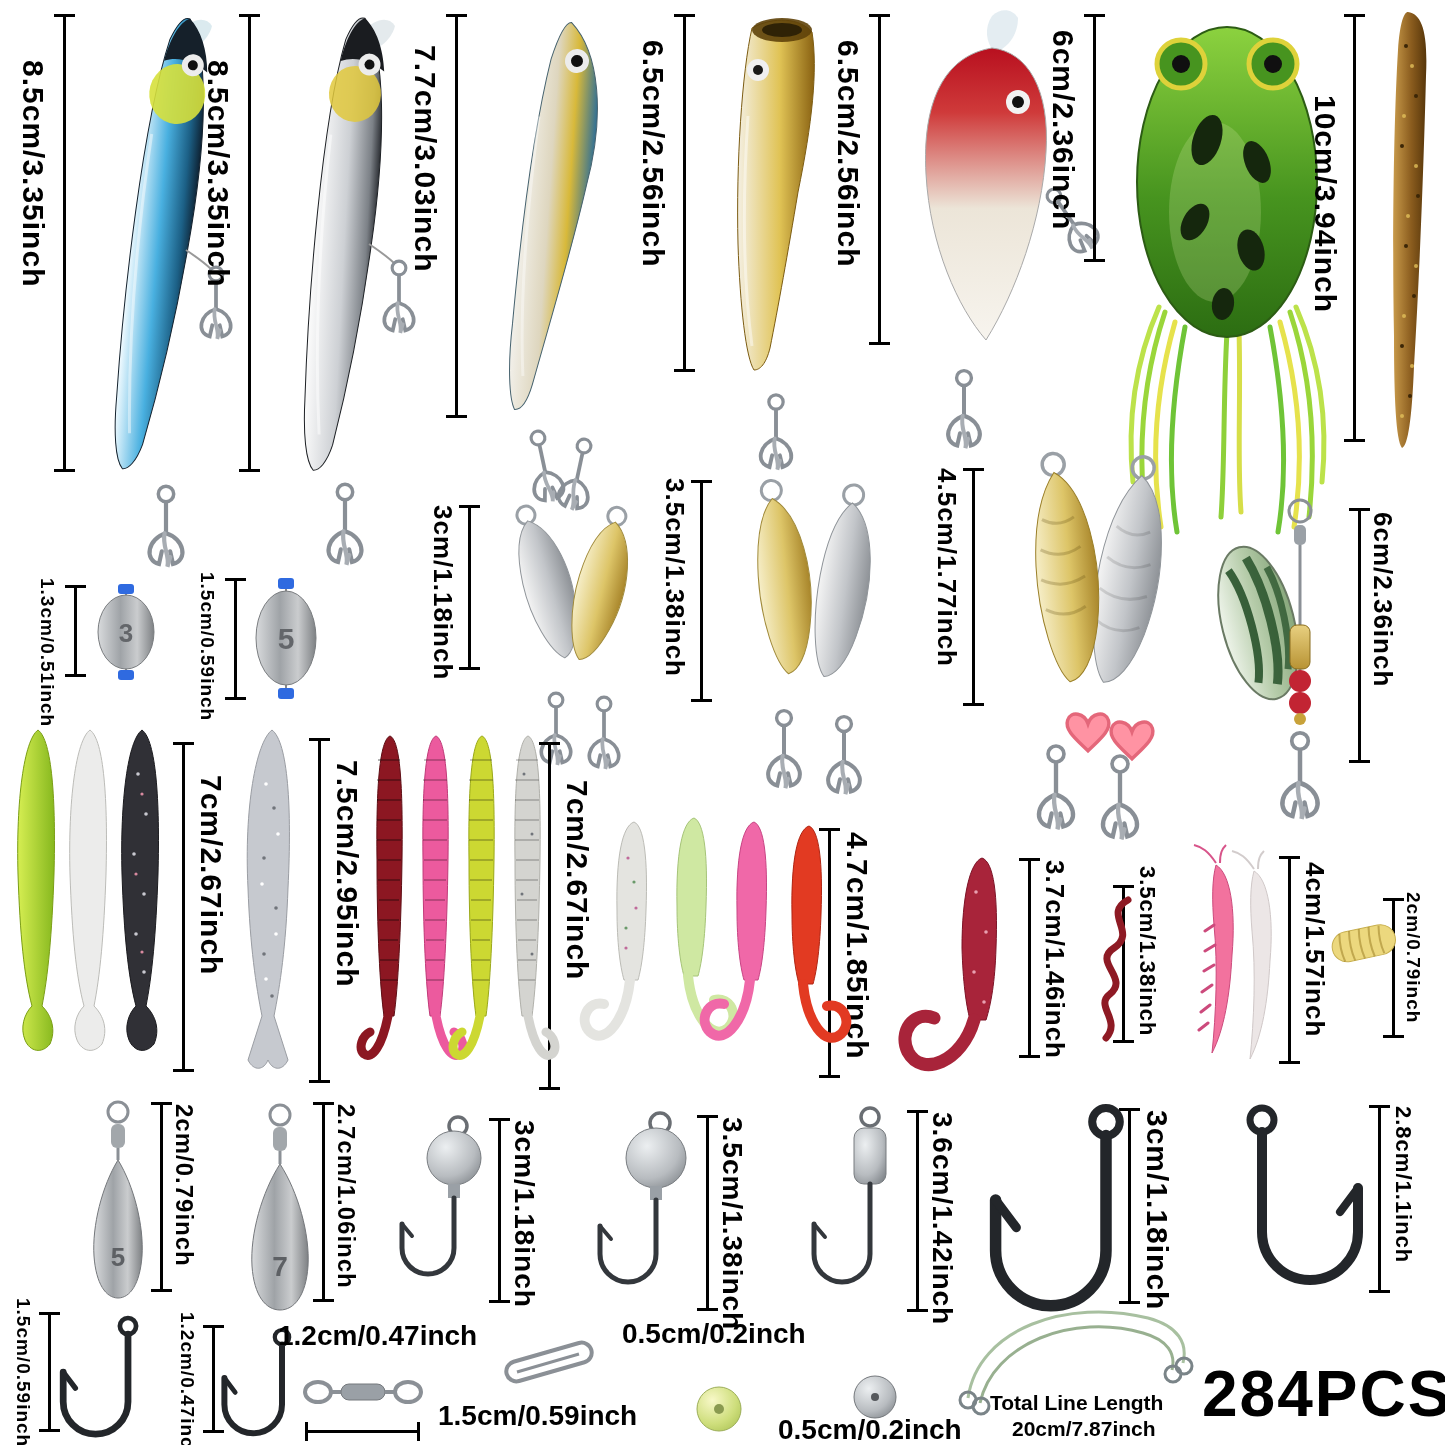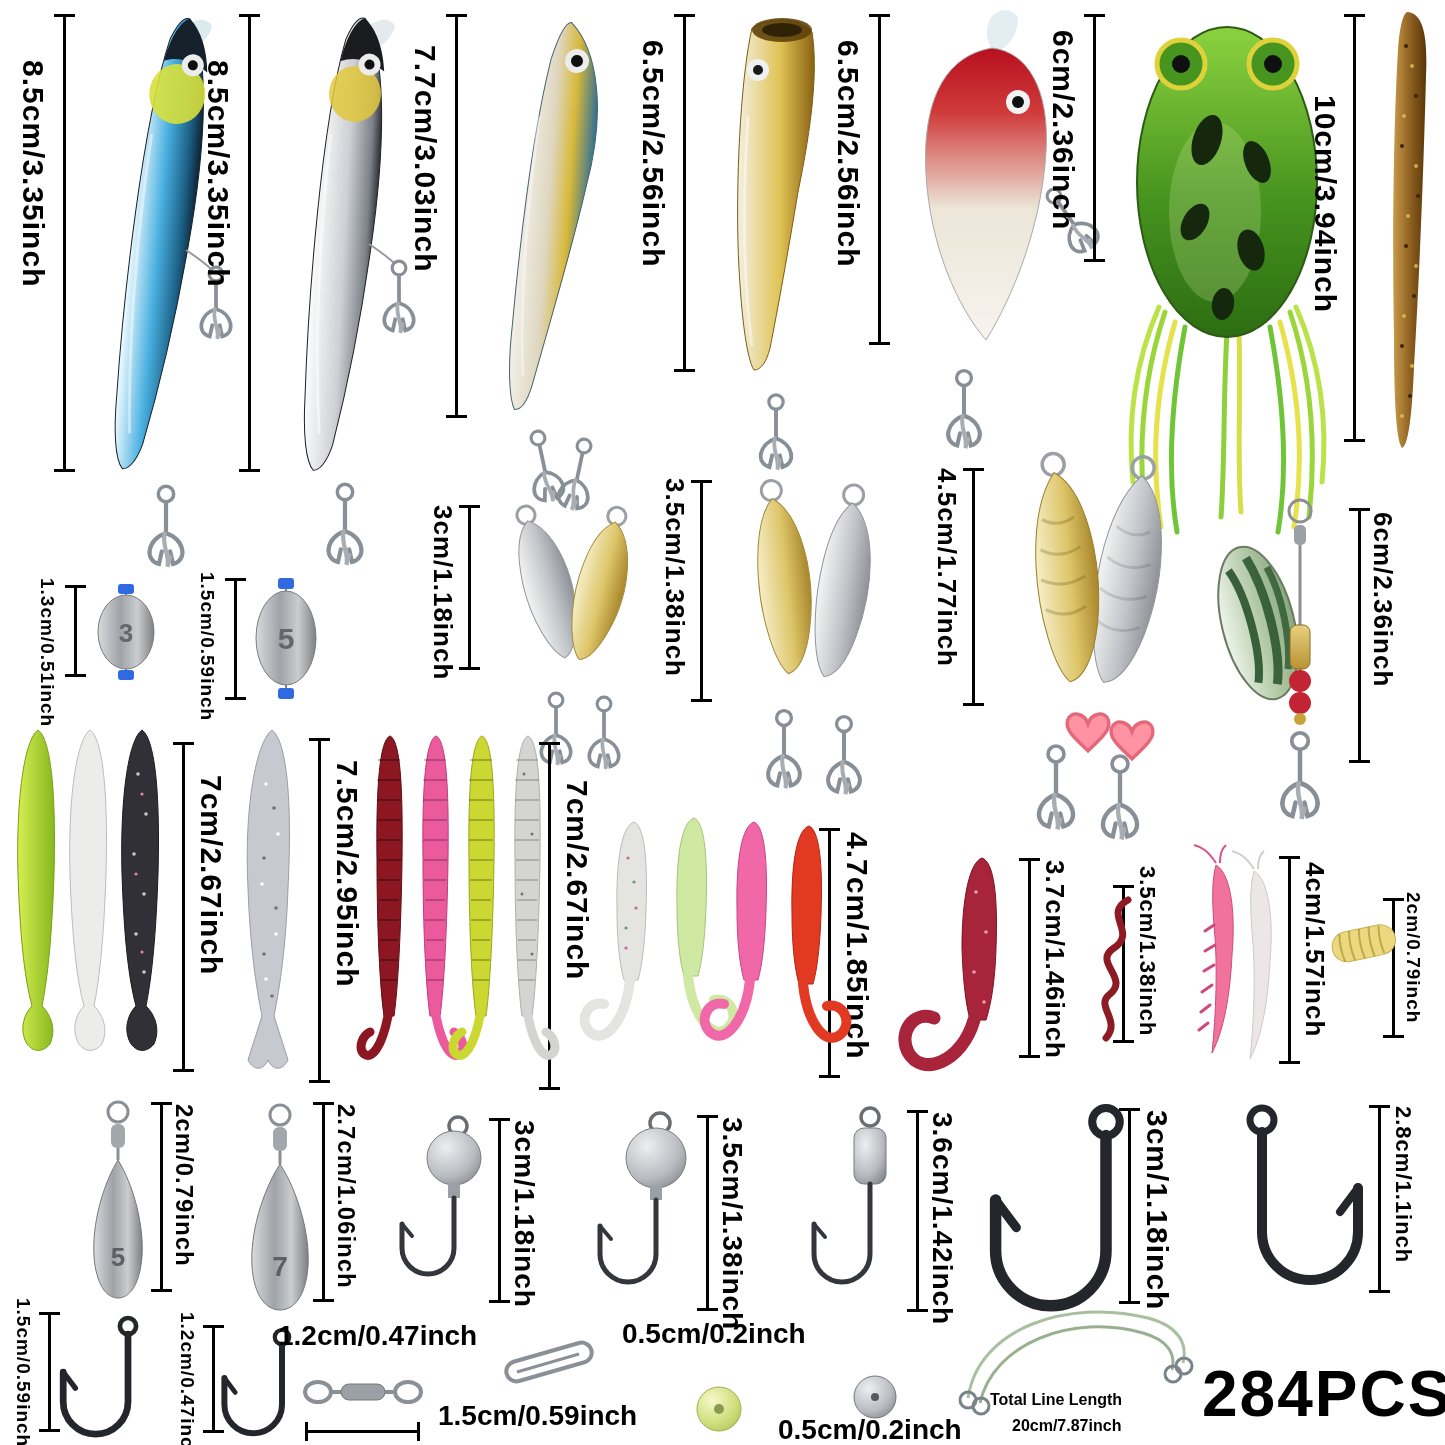--- a/index.html
+++ b/index.html
@@ -2,21 +2,21 @@
 <html><head>
 <meta charset="utf-8">
 <style>
   * { margin:0; padding:0; box-sizing:border-box; }
   html,body { background:#fff; }
   body { font-family:"Liberation Sans", sans-serif; }
   .canvas { position:relative; width:1445px; height:1445px; background:#fff; overflow:hidden; }
   .vlabel { position:absolute; writing-mode:vertical-rl; text-orientation:mixed;
             font-weight:700; color:#000; white-space:nowrap; line-height:1; letter-spacing:1px; }
   .hlabel { position:absolute; font-weight:700; color:#000; white-space:nowrap; line-height:1; }
-  .fs19{font-size:19px}.fs22{font-size:22px}.fs23{font-size:16px}.fs24{font-size:24px}
+  .fs19{font-size:19px}.fs22{font-size:22px}.fs23{font-size:21px}.fs24{font-size:24px}
   .fs26{font-size:26px}.fs28{font-size:28px}.fs30{font-size:30px}
   .fs64{font-size:64px;letter-spacing:2px}
   .vbracket { position:absolute; width:3px; background:#000; }
   .vbracket::before,.vbracket::after { content:""; position:absolute; left:-9px; width:21px; height:3px; background:#000; }
   .vbracket::before{top:0}.vbracket::after{bottom:0}
   .hbracket { position:absolute; height:3px; background:#000; }
   .hbracket::before,.hbracket::after { content:""; position:absolute; top:-8px; height:19px; width:3px; background:#000; }
   .hbracket::before{left:0}.hbracket::after{right:0}
   .item { position:absolute; }
   svg { display:block; overflow:visible; }

